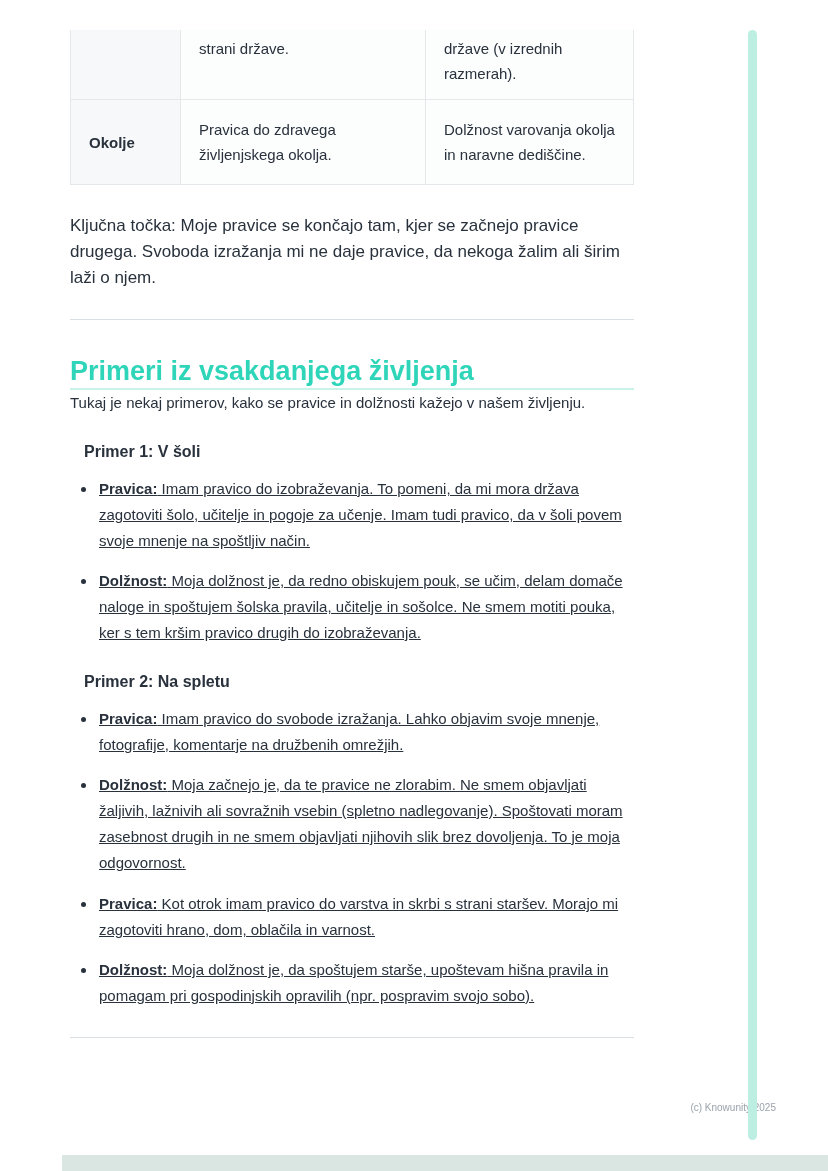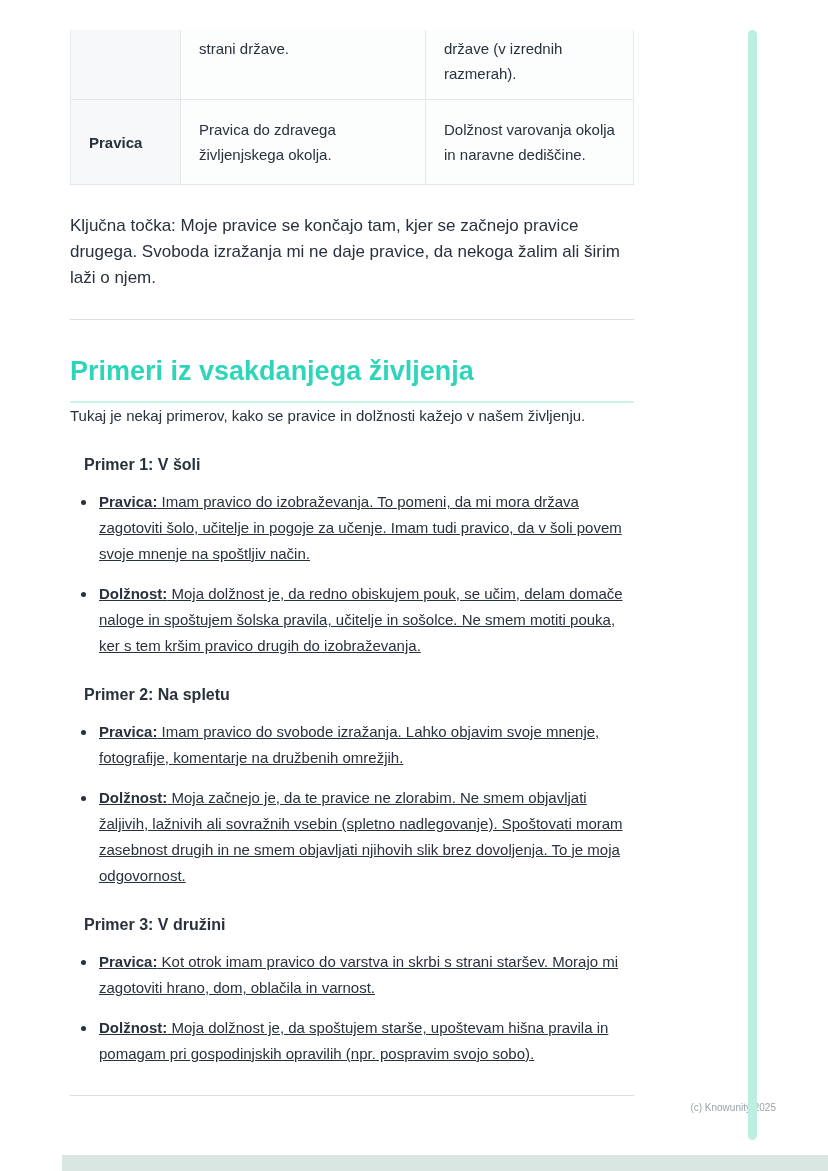--- a/index.html
+++ b/index.html
@@ -51,21 +51,21 @@
   hr.divider {
     border: none;
     border-top: 1px solid var(--divider, #dadfe4);
     margin: 28px 0 0 0;
   }
   h2.section-title {
     margin-top: 36px;
     font-size: 27px;
     font-weight: 700;
     color: var(--accent, #2fd5b9);
-    padding-bottom: 14px;
+    padding-bottom: 1px;
     border-bottom: 2px solid var(--accent_light, #c9f2e9);
   }
   p.intro {
     font-size: 15px;
     line-height: 26px;
   }
   h3.example-heading {
     margin-top: 27px;
     font-size: 16px;
     font-weight: 700;
@@ -121,21 +121,21 @@
 <div class="content">
 
   <table class="rights-table">
     <tbody>
       <tr class="partial-row">
         <td class="rowhead"></td>
         <td class="col-right">strani države.</td>
         <td class="col-duty">države (v izrednih razmerah).</td>
       </tr>
       <tr>
-        <td class="rowhead">Pravica</td>
+        <td class="rowhead">Okolje</td>
         <td class="col-right">Pravica do zdravega življenjskega okolja.</td>
         <td class="col-duty">Dolžnost varovanja okolja in naravne dediščine.</td>
       </tr>
     </tbody>
   </table>
 
   <p class="keypoint">Ključna točka: Moje pravice se končajo tam, kjer se začnejo pravice drugega. Svoboda izražanja mi ne daje pravice, da nekoga žalim ali širim laži o njem.</p>
 
   <hr class="divider">
 
@@ -148,21 +148,20 @@
     <li><strong>Pravica:</strong><span> Imam pravico do izobraževanja. To pomeni, da mi mora država zagotoviti šolo, učitelje in pogoje za učenje. Imam tudi pravico, da v šoli povem svoje mnenje na spoštljiv način.</span></li>
     <li><strong>Dolžnost:</strong><span> Moja dolžnost je, da redno obiskujem pouk, se učim, delam domače naloge in spoštujem šolska pravila, učitelje in sošolce. Ne smem motiti pouka, ker s tem kršim pravico drugih do izobraževanja.</span></li>
   </ul>
 
   <h3 class="example-heading">Primer 2: Na spletu</h3>
   <ul class="example-list">
     <li><strong>Pravica:</strong><span> Imam pravico do svobode izražanja. Lahko objavim svoje mnenje, fotografije, komentarje na družbenih omrežjih.</span></li>
     <li><strong>Dolžnost:</strong><span> Moja začnejo je, da te pravice ne zlorabim. Ne smem objavljati žaljivih, lažnivih ali sovražnih vsebin (spletno nadlegovanje). Spoštovati moram zasebnost drugih in ne smem objavljati njihovih slik brez dovoljenja. To je moja odgovornost.</span></li>
   </ul>
 
-  <h3 class="example-heading">Primer 3: V družini</h3>
   <ul class="example-list">
     <li><strong>Pravica:</strong><span> Kot otrok imam pravico do varstva in skrbi s strani staršev. Morajo mi zagotoviti hrano, dom, oblačila in varnost.</span></li>
     <li><strong>Dolžnost:</strong><span> Moja dolžnost je, da spoštujem starše, upoštevam hišna pravila in pomagam pri gospodinjskih opravilih (npr. pospravim svojo sobo).</span></li>
   </ul>
 
   <hr class="divider-bottom">
 
 </div>
 
 <div class="footer-credit">(c) Knowunity 2025</div>

